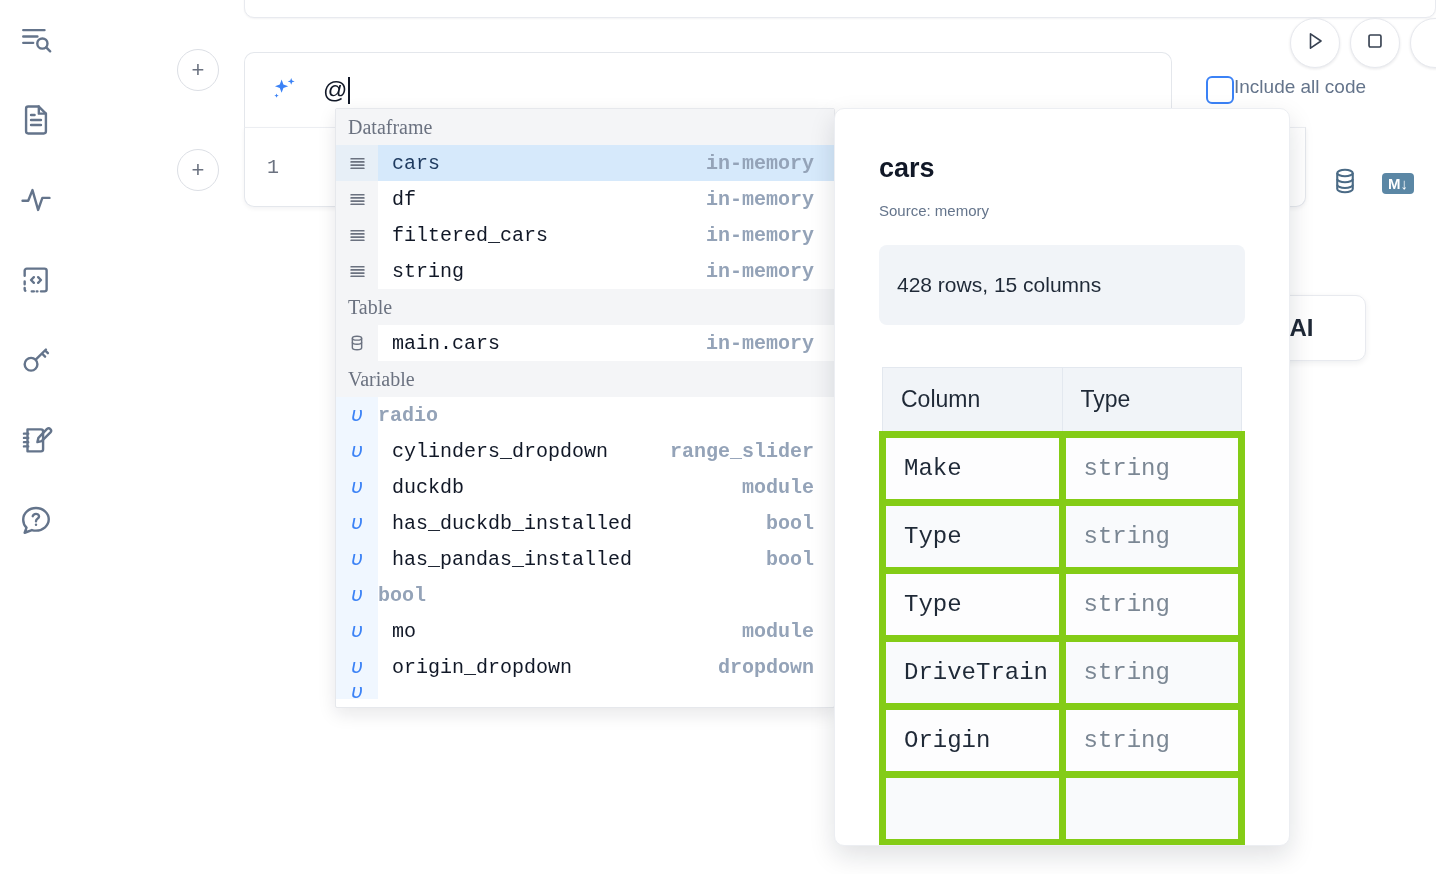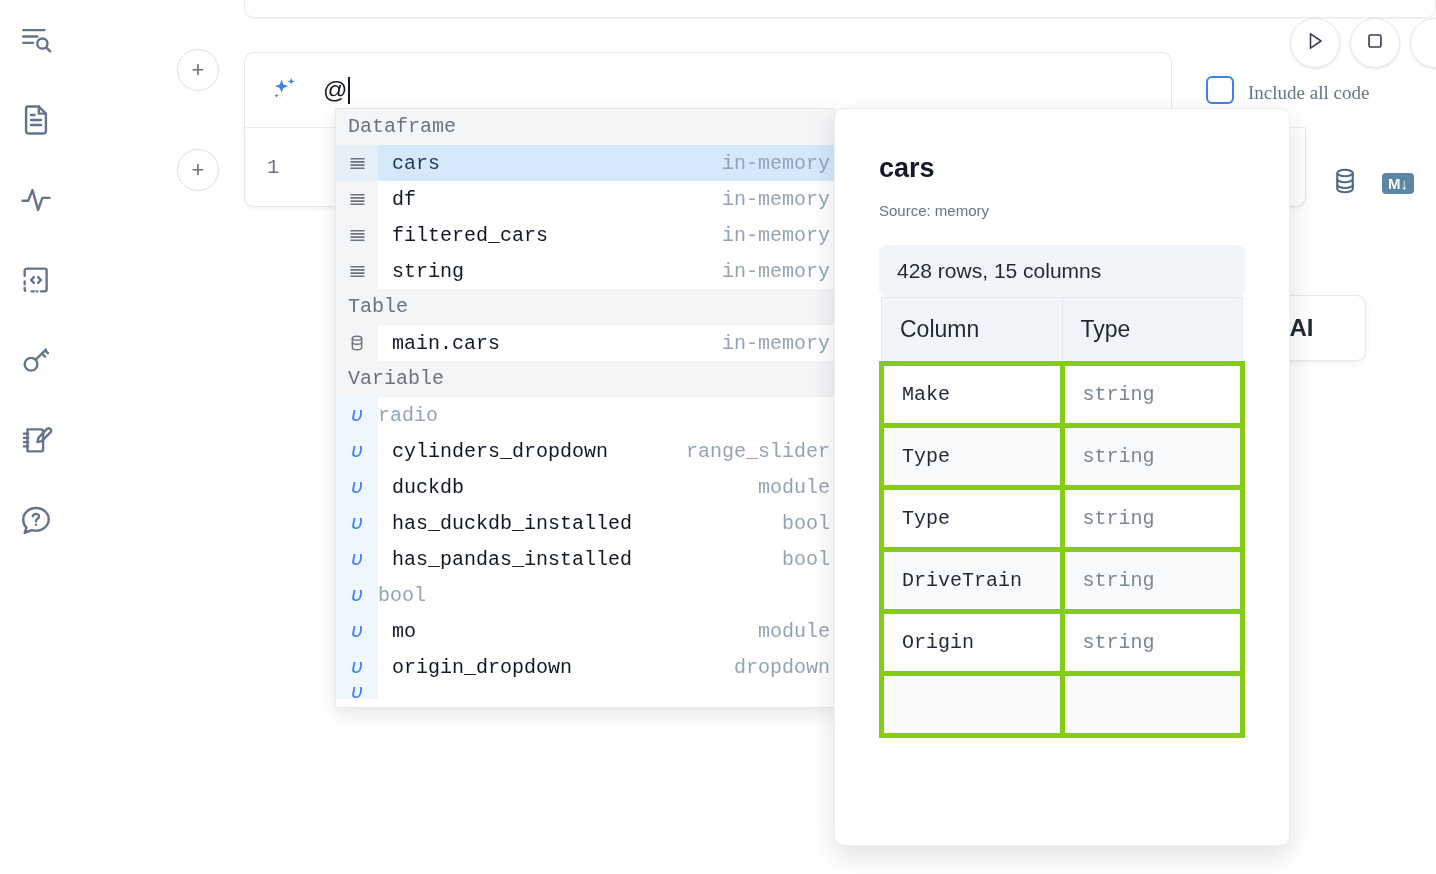--- a/index.html
+++ b/index.html
@@ -67,21 +67,21 @@
   }
   .linenum {
     position: absolute; left: 22px; top: 28px;
     font-family: "Liberation Mono", monospace; font-size: 20px; color: #6b7280;
   }
 
   .toolbar-right {
     position: absolute; left: 1172px; top: 52px; width: 264px; height: 75px;
     display: flex; align-items: center;
   }
-  .chk-row { display: flex; align-items: flex-end; gap: 14px; margin-left: 34px; font-family: Liberation Serif, serif; }
+  .chk-row { display: flex; align-items: flex-start; margin-left: 34px; }
   .chk {
     width: 28px; height: 28px; border-radius: 6px;
     border: 2px solid #3b82f6; background: #fff; cursor: pointer;
   }
   .chk-label { font-size: 19px; color: #64748b; white-space: nowrap; }
 
   .run-row { position: absolute; right: 10px; top: 18px; display: flex; gap: 10px; }
   .runbtn {
     width: 50px; height: 50px; border-radius: 50%; background: #fff;
     border: 1px solid #e7e9ee; box-shadow: 0 1px 3px rgba(15,23,42,.10);
@@ -110,61 +110,61 @@
 
   
   .ac {
     position: absolute; left: 335px; top: 108px; width: 500px; height: 600px;
     background: #fff; border: 1px solid #e6e8ec;
     box-shadow: 0 6px 18px rgba(15,23,42,.10);
     overflow: hidden; border-radius: 2px;
   }
   .ac-section {
     background: #f4f5f7; color: #6b7280;
-    font-family: Liberation Mono, monospace; font-size: 20px;
+    font-family: Liberation Serif, serif; font-size: 20px;
     padding: 6px 0 6px 12px; height: 36px; line-height: 24px;
   }
   .ac-item {
     display: flex; align-items: center; height: 36px; background: #fff;
     font-family: "Liberation Mono", monospace; font-size: 20px; cursor: pointer;
   }
   .ac-item .gutter {
     width: 42px; min-width: 42px; height: 36px; background: #f4f5f7;
     display: flex; align-items: center; justify-content: center; color: #6b7280;
   }
   .ac-item .gutter.vio { color: #3b82f6; background: #f0f7ff; font-style: italic; font-size: 20px; }
   .ac-item.sel { background: #d6e9fb; }
   .ac-item.sel .gutter { background: #e7eff7; }
   .ac-item.sel .name { color: #1e3a5f; }
   .ac-item .name { flex: 1; padding-left: 14px; color: #111827; white-space: nowrap; }
-  .ac-item .meta { color: #94a3b8; padding-right: 4px; white-space: nowrap; }
+  .ac-item .meta { color: #94a3b8; padding-right: 20px; white-space: nowrap; font-weight: bold; }
   .ac-item.clip { height: 14px; overflow: hidden; }
 
   
   .detail {
     position: absolute; left: 834px; top: 108px; width: 456px; height: 738px;
     background: #fff; border: 1px solid #eceef2; border-radius: 10px;
     box-shadow: 0 10px 26px rgba(15,23,42,.13);
     overflow: hidden;
   }
   .detail-inner { padding: 44px 44px 0 44px; }
   .d-title { font-size: 27px; font-weight: bold; color: #111827; margin: 0 0 18px 0; }
   .d-source { font-size: 15px; color: #64748b; margin: 0 0 26px 0; }
   .d-stats {
-    background: #f1f4f8; border-radius: 8px; padding: 14px 18px;
-    font-size: 21px; color: #1f2937; 
+    background: #f1f4f8; border-radius: 8px; padding: 28px 18px;
+    font-size: 21px; color: #1f2937; margin-bottom: 42px;
   }
   .d-table { width: 100%; border-collapse: collapse; table-layout: fixed; }
   .d-table th {
     background: #f1f4f8; border: 1px solid #e3e8ef;
     text-align: left; padding: 18px 18px; font-weight: normal;
     font-size: 23px; color: #1f2937;
   }
   .d-table td {
-    border: 5px solid #84cc16; padding: 17px 18px; font-size: 20px;
+    border: 7px solid #84cc16; padding: 17px 18px; font-size: 24px;
   }
   .d-table td.col { font-family: "Liberation Mono", monospace; color: #1f2937; }
   .d-table td.typ { color: #7b8794; font-family: Liberation Mono, monospace; }
   .d-table tbody tr:nth-child(odd) td { background: #fdfdfe; }
   .d-table tbody tr:nth-child(even) td { background: #f9fafc; }
 </style>
 </head>
 <body>
 
 <div id="root">

